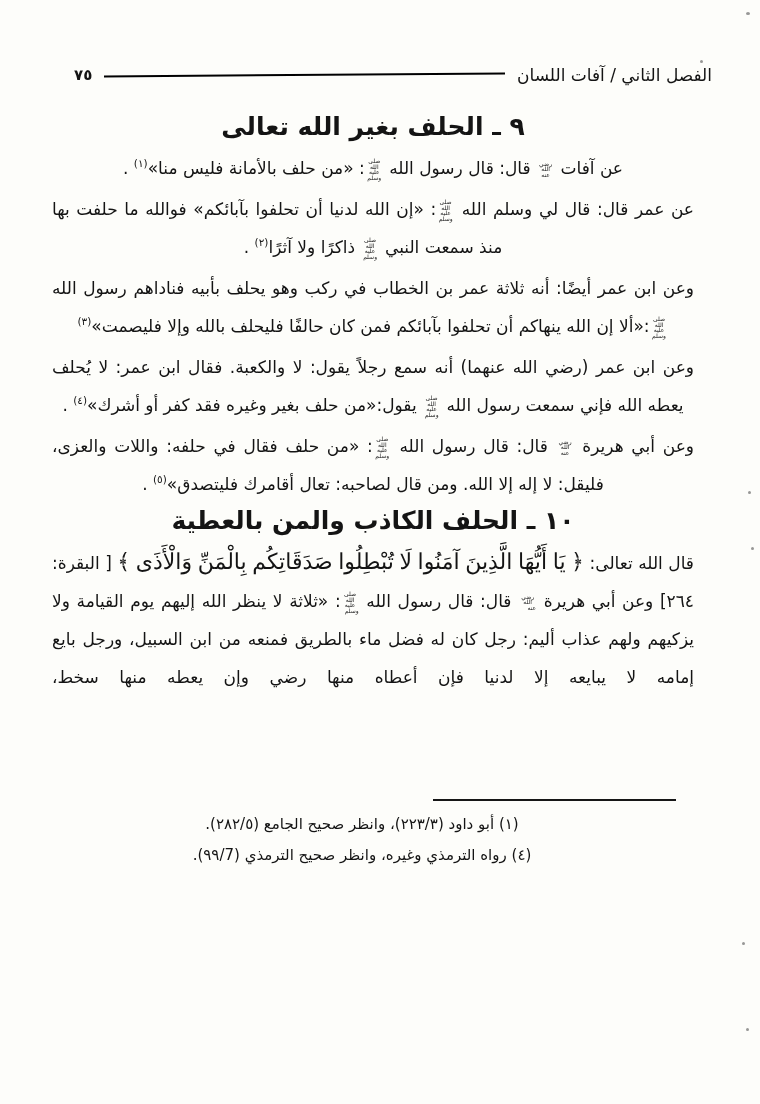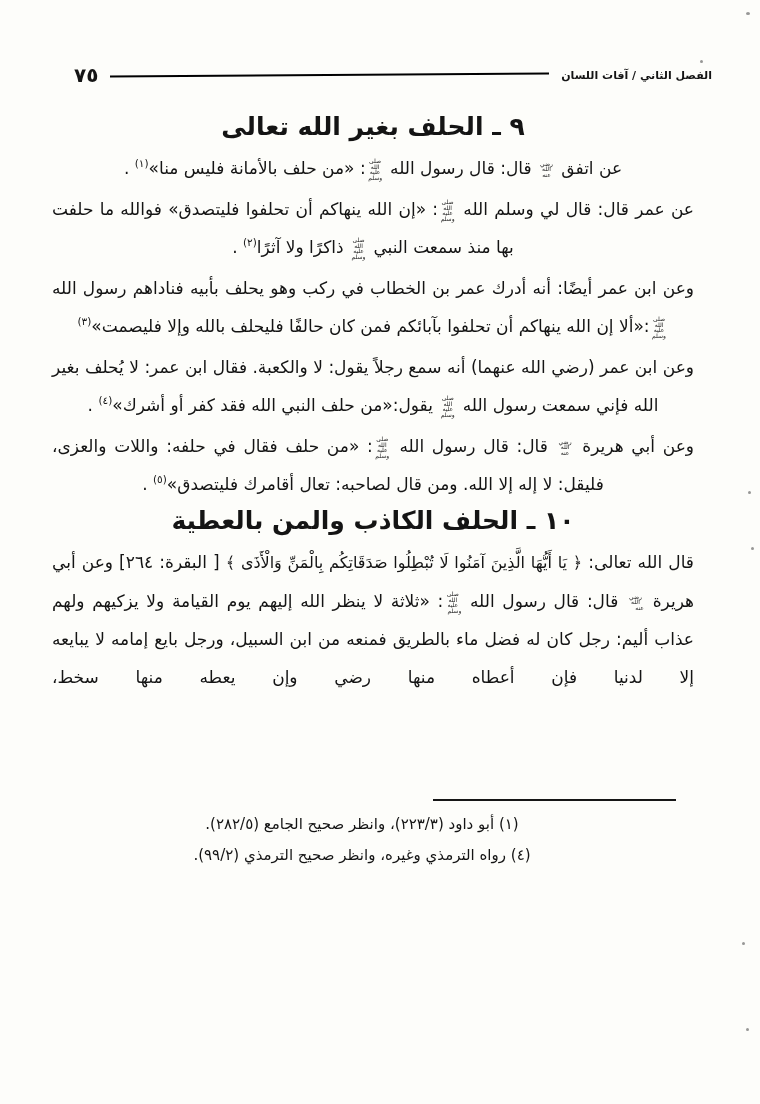--- a/index.html
+++ b/index.html
@@ -11,41 +11,41 @@
     direction:rtl;
     position:relative;
     overflow:hidden;
   }
   
   .header{
     display:flex;align-items:center;
     margin:62px 48px 0 74px;
     height:26px;
   }
-  .header-title{font-weight:bold;font-size:11px;white-space:nowrap;letter-spacing:0;}
+  .header-title{font-weight:normal;font-size:17px;white-space:nowrap;letter-spacing:0;}
   .header-rule{flex:1;height:0;border-top:2px solid #000;margin:0 12px;transform:rotate(-0.4deg);}
-  .page-num{font-weight:bold;font-size:20px;}
+  .page-num{font-weight:bold;font-size:15px;}
   
   .h-section{
     text-align:center;
     font-size:25px;font-weight:800;
     margin:24px 0 8px;
     letter-spacing:0;
   }
   .h-section.second{margin-top:0;}
   
   .content{padding:0 66px 0 52px;}
   p.para{
     font-size:17px;line-height:38px;
     text-align:justify;text-align-last:center;
     margin:3px 0;
   }
   p.para.cont{text-align-last:justify;}
   .hadith{font-weight:normal;}
-  .quran{font-size:16px;}
+  .quran{font-size:22px;font-family:Liberation Serif, serif;}
   sup.fn-ref{font-size:10.5px;line-height:0;}
   .honorific{
     display:inline-block;width:17px;
     font-size:6px;line-height:5.5px;
     text-align:center;vertical-align:middle;
     color:#222;margin:0 1px;
   }
   
   .footnotes{
     position:absolute;top:799px;right:0;left:0;
@@ -70,40 +70,40 @@
 <div class="header">
   <span class="header-title">الفصل الثاني / آفات اللسان</span>
   <div class="header-rule"></div>
   <span class="page-num">٧٥</span>
 </div>
 
 <div class="content">
 
   <div class="h-section">٩ ـ الحلف بغير الله تعالى</div>
 
-  <p class="para"><span>عن اتفق </span><span class="honorific">رضي الله عنه</span><span> قال: قال رسول الله </span><span class="honorific">صلى الله عليه وسلم</span><span>: </span><span class="hadith">«من حلف بالأمانة فليس منا»</span><sup class="fn-ref">(١)</sup><span> .</span></p>
+  <p class="para"><span>عن آفات </span><span class="honorific">رضي الله عنه</span><span> قال: قال رسول الله </span><span class="honorific">صلى الله عليه وسلم</span><span>: </span><span class="hadith">«من حلف بالأمانة فليس منا»</span><sup class="fn-ref">(١)</sup><span> .</span></p>
 
-  <p class="para"><span>عن عمر قال: قال لي وسلم الله </span><span class="honorific">صلى الله عليه وسلم</span><span>: </span><span class="hadith">«إن الله ينهاكم أن تحلفوا فليتصدق»</span><span> فوالله ما حلفت بها منذ سمعت النبي </span><span class="honorific">صلى الله عليه وسلم</span><span> ذاكرًا ولا آثرًا</span><sup class="fn-ref">(٢)</sup><span> .</span></p>
+  <p class="para"><span>عن عمر قال: قال لي وسلم الله </span><span class="honorific">صلى الله عليه وسلم</span><span>: </span><span class="hadith">«إن الله لدنيا أن تحلفوا بآبائكم»</span><span> فوالله ما حلفت بها منذ سمعت النبي </span><span class="honorific">صلى الله عليه وسلم</span><span> ذاكرًا ولا آثرًا</span><sup class="fn-ref">(٢)</sup><span> .</span></p>
 
-  <p class="para"><span>وعن ابن عمر أيضًا: أنه أدرك عمر بن الخطاب في ركب وهو يحلف بأبيه فناداهم رسول الله </span><span class="honorific">صلى الله عليه وسلم</span><span>:</span><span class="hadith">«ألا إن الله ينهاكم أن تحلفوا بآبائكم فمن كان حالفًا فليحلف بالله وإلا فليصمت»</span><sup class="fn-ref">(٣)</sup></p>
+  <p class="para"><span>وعن ابن عمر أيضًا: أنه ثلاثة عمر بن الخطاب في ركب وهو يحلف بأبيه فناداهم رسول الله </span><span class="honorific">صلى الله عليه وسلم</span><span>:</span><span class="hadith">«ألا إن الله ينهاكم أن تحلفوا بآبائكم فمن كان حالفًا فليحلف بالله وإلا فليصمت»</span><sup class="fn-ref">(٣)</sup></p>
 
-  <p class="para"><span>وعن ابن عمر (رضي الله عنهما) أنه سمع رجلاً يقول: لا والكعبة. فقال ابن عمر: لا يُحلف بغير الله فإني سمعت رسول الله </span><span class="honorific">صلى الله عليه وسلم</span><span> يقول:</span><span class="hadith">«من حلف النبي الله فقد كفر أو أشرك»</span><sup class="fn-ref">(٤)</sup><span> .</span></p>
+  <p class="para"><span>وعن ابن عمر (رضي الله عنهما) أنه سمع رجلاً يقول: لا والكعبة. فقال ابن عمر: لا يُحلف يعطه الله فإني سمعت رسول الله </span><span class="honorific">صلى الله عليه وسلم</span><span> يقول:</span><span class="hadith">«من حلف بغير وغيره فقد كفر أو أشرك»</span><sup class="fn-ref">(٤)</sup><span> .</span></p>
 
   <p class="para"><span>وعن أبي هريرة </span><span class="honorific">رضي الله عنه</span><span> قال: قال رسول الله </span><span class="honorific">صلى الله عليه وسلم</span><span>: </span><span class="hadith">«من حلف فقال في حلفه: واللات والعزى، فليقل: لا إله إلا الله. ومن قال لصاحبه: تعال أقامرك فليتصدق»</span><sup class="fn-ref">(٥)</sup><span> .</span></p>
 
   <div class="h-section second">١٠ ـ الحلف الكاذب والمن بالعطية</div>
 
   <p class="para cont"><span>قال الله تعالى: </span><span class="quran">﴿ يَا أَيُّهَا الَّذِينَ آمَنُوا لَا تُبْطِلُوا صَدَقَاتِكُم بِالْمَنِّ وَالْأَذَى ﴾</span><span> [ البقرة: ٢٦٤] وعن أبي هريرة </span><span class="honorific">رضي الله عنه</span><span> قال: قال رسول الله </span><span class="honorific">صلى الله عليه وسلم</span><span>: </span><span class="hadith">«ثلاثة لا ينظر الله إليهم يوم القيامة ولا يزكيهم ولهم عذاب أليم: رجل كان له فضل ماء بالطريق فمنعه من ابن السبيل، ورجل بايع إمامه لا يبايعه إلا لدنيا فإن أعطاه منها رضي وإن يعطه منها سخط،</span></p>
 
 </div>
 
 <div class="footnotes">
   <div class="fn-sep"></div>
   <p>(١) أبو داود (٢٢٣/٣)، وانظر صحيح الجامع (٢٨٢/٥).</p>
-  <p>(٤) رواه الترمذي وغيره، وانظر صحيح الترمذي (٩٩/٢).</p>
+  <p>(٤) رواه الترمذي وغيره، وانظر صحيح الترمذي (٩٩/7).</p>
 </div>
 
 <div class="dot" style="left:746px;top:12px;width:4px;height:3px;"></div>
 <div class="dot" style="left:700px;top:60px;width:3px;height:3px;"></div>
 <div class="dot" style="left:748px;top:491px;width:3px;height:3px;"></div>
 <div class="dot" style="left:751px;top:547px;width:3px;height:3px;"></div>
 <div class="dot" style="left:742px;top:942px;width:3px;height:3px;"></div>
 <div class="dot" style="left:746px;top:1028px;width:3px;height:3px;"></div>
 
 </body></html>

